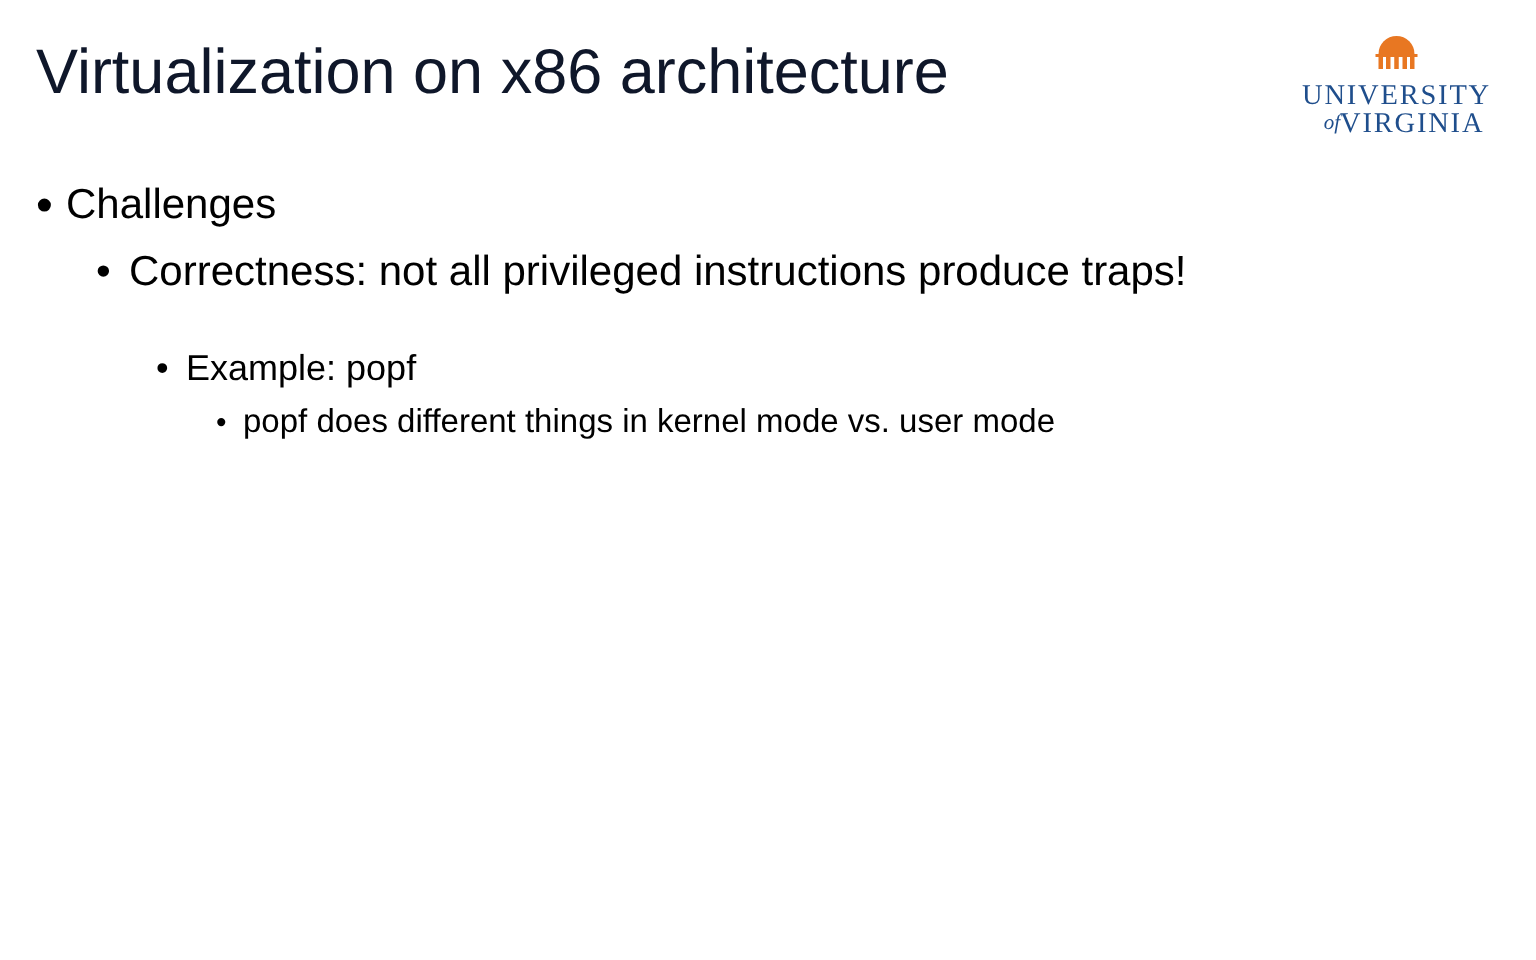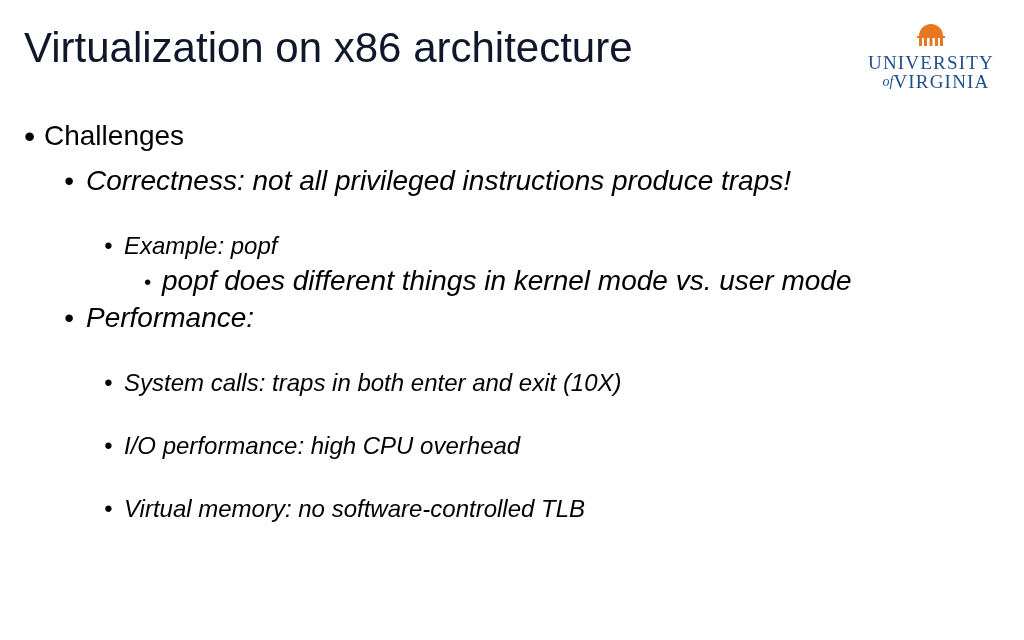--- a/index.html
+++ b/index.html
@@ -52,34 +52,34 @@
     position: absolute;
     top: 118px;
     left: 24px;
     right: 24px;
   }
   ul { list-style: none; }
   .l1 > li { position: relative; padding-left: 20px; margin-bottom: 6px; }
   .l1 > li::before { content: "•"; position: absolute; left: 0; top: 0; font-size: 32px; line-height: 36px; }
   .l1 > li > .txt { font-size: 28px; line-height: 36px; }
 
-  .l2 { margin-top: 10px; font-style: italic; }
+  .l2 { margin-top: 10px; }
   .l2 > li { position: relative; padding-left: 22px; margin-left: 20px; margin-bottom: 6px; }
   .l2 > li::before { content: "•"; position: absolute; left: 0; top: 0; font-size: 28px; line-height: 34px; }
   .l2 > li > .txt { font-size: 28px; line-height: 34px; }
 
   .l3 { margin-top: 8px; }
   .l3 > li { position: relative; padding-left: 20px; margin-left: 18px; margin-bottom: 6px; margin-top: 33px; }
   .l3 > li::before { content: "•"; position: absolute; left: 0; top: 0; font-size: 24px; line-height: 30px; }
   .l3 > li > .txt { font-size: 24px; line-height: 30px; }
 
   .l4 { margin-top: 6px; }
   .l4 > li { position: relative; padding-left: 18px; margin-left: 20px; margin-bottom: 4px; }
   .l4 > li::before { content: "•"; position: absolute; left: 0; top: 2px; font-size: 20px; line-height: 26px; }
-  .l4 > li > .txt { font-size: 28px; line-height: 28px; }
+  .l4 > li > .txt { font-size: 22px; line-height: 28px; }
 </style>
 </head>
 <body>
 
 <div class="title">Virtualization on x86 architecture</div>
 
 <div class="logo">
   <span class="rotunda">
     <svg width="40" height="26" viewBox="0 0 40 26">
       <path d="M20 2 A12 12 0 0 1 32 14 L8 14 A12 12 0 0 1 20 2 Z" fill="#e87722"></path>
@@ -106,30 +106,16 @@
             <li>
               <span class="txt">Example: popf</span>
               <ul class="l4">
                 <li>
                   <span class="txt">popf does different things in kernel mode vs. user mode</span>
                 </li>
               </ul>
             </li>
           </ul>
         </li>
-        <li>
-          <span class="txt">Performance:</span>
-          <ul class="l3">
-            <li>
-              <span class="txt">System calls: traps in both enter and exit (10X)</span>
-            </li>
-            <li>
-              <span class="txt">I/O performance: high CPU overhead</span>
-            </li>
-            <li>
-              <span class="txt">Virtual memory: no software-controlled TLB</span>
-            </li>
-          </ul>
-        </li>
       </ul>
     </li>
   </ul>
 </div>
 
 </body></html>

